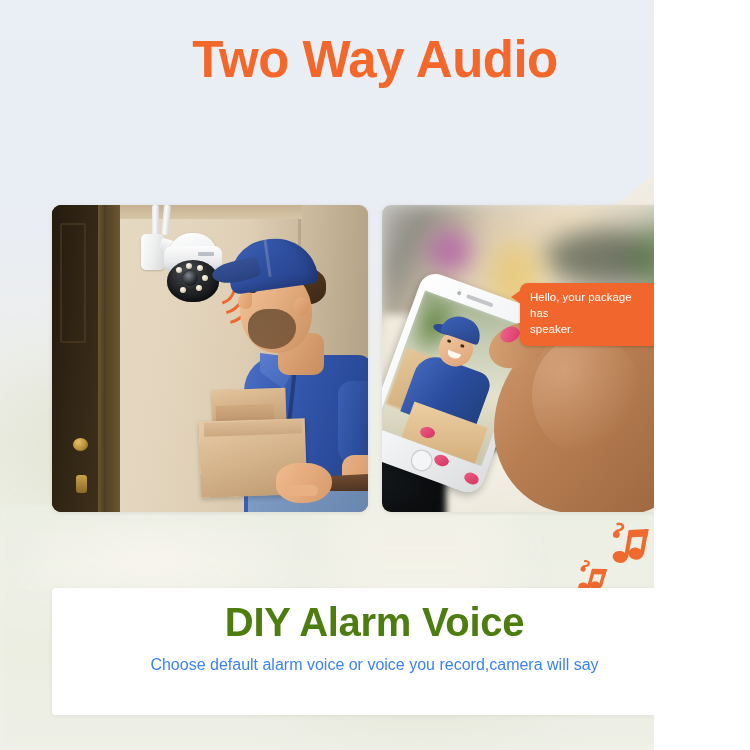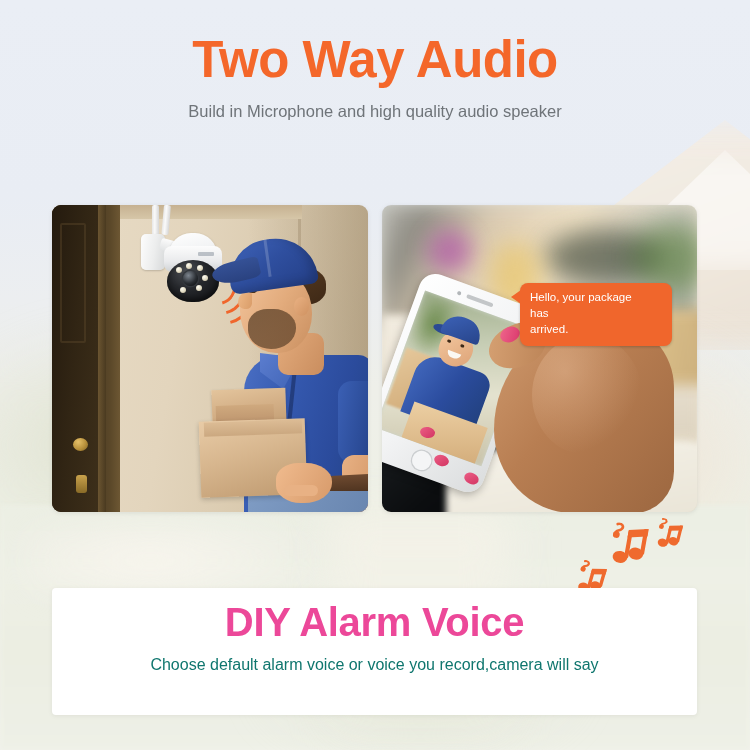--- a/index.html
+++ b/index.html
@@ -5,21 +5,21 @@
 <style>
   * { margin:0; padding:0; box-sizing:border-box; }
   html,body { width:750px; height:750px; }
   body {
     font-family:"Liberation Sans", sans-serif;
     position:relative; overflow:hidden;
     background:#ffffff;
   }
 
   
-  #stage { position:absolute; inset:0; width:750px; height:750px; overflow:hidden; }
+  #stage { position:absolute; inset:0; width:654px; height:750px; overflow:hidden; }
 
   .bg-base {
     position:absolute; inset:0;
     background:linear-gradient(180deg,#eaeef5 0%,#e9edf4 26%,#eceef0 40%,#eeefe9 52%,#eef0e6 66%,#eff0e8 82%,#f2f2ec 100%);
   }
   
   .bg-house-roof {
     position:absolute; left:560px; top:120px; width:330px; height:230px;
     background:linear-gradient(160deg,#f6efe6 0%, #f1e7da 55%, #e7dccd 100%);
     clip-path:polygon(50% 0%, 100% 55%, 100% 100%, 0% 100%, 0% 55%);
@@ -470,25 +470,25 @@
     border-right:10px solid #f0662c;
   }
 
   
   .b-card {
     position:absolute; left:52px; top:588px; width:645px; height:127px;
     background:#ffffff; border-radius:4px; text-align:center;
     box-shadow:0 1px 4px rgba(110,110,100,.10);
   }
   .b-title {
-    margin-top:12px; font-size:40px; font-weight:bold; color:#ec4899;
+    margin-top:12px; font-size:40px; font-weight:bold; color:#4d7c0f;
     letter-spacing:-.3px; line-height:1.1;
   }
   .b-sub {
-    margin-top:9px; font-size:16px; color:#0f766e; line-height:1.5;
+    margin-top:9px; font-size:16px; color:#3b82f6; line-height:1.5;
   }
 
   
   .notes { position:absolute; left:560px; top:524px; width:125px; height:80px; }
   .note-grp { position:absolute; }
   .note-grp svg { display:block; }
 </style>
 </head>
 <body>
 
@@ -500,21 +500,20 @@
   <div class="bg-green-l"></div>
   <div class="bg-warm-r"></div>
   <div class="bg-lower"></div>
   <div class="bg-lower-blob1"></div>
   <div class="bg-lower-blob2"></div>
   <div class="bg-lower-blob3"></div>
 
   <div class="header">
     <div class="h-title">Two Way Audio</div>
     <div class="h-sub">
-      <div>Build in Microphone and high quality audio speaker</div>
     </div>
   </div>
 
   <div class="photo left">
     <div class="inner">
       <div class="l-wall"></div>
       <div class="l-wall-shadow"></div>
       <div class="l-wall-corner"></div>
       <div class="l-top-beam"></div>
       <div class="l-doorframe"></div>
@@ -613,21 +612,21 @@
       <div class="r-finger-nail" style="left:52px;top:250px;transform:rotate(18deg);"></div>
       <div class="r-finger-nail" style="left:38px;top:222px;transform:rotate(10deg);"></div>
       <div class="r-finger-nail" style="left:82px;top:268px;transform:rotate(24deg);"></div>
     </div>
   </div>
 
 
   <div class="bubble right-b">
     <div class="tail"></div>
     <div>Hello, your package has</div>
-    <div>arrived.</div>
+    <div>speaker.</div>
   </div>
 
   <div class="notes">
     <div class="note-grp" style="left:44px;top:0px;transform:rotate(10deg);">
       <svg width="46" height="44" viewBox="0 0 46 44">
         <g fill="#ef6a2e">
           <rect x="22" y="6" width="4.2" height="28" rx="1.6"></rect>
           <rect x="37" y="2" width="4.2" height="26" rx="1.6"></rect>
           <path d="M22 6 L41.5 1.5 L41.5 9 L22 13.5 Z"></path>
           <ellipse cx="18" cy="34" rx="7.4" ry="6"></ellipse>

